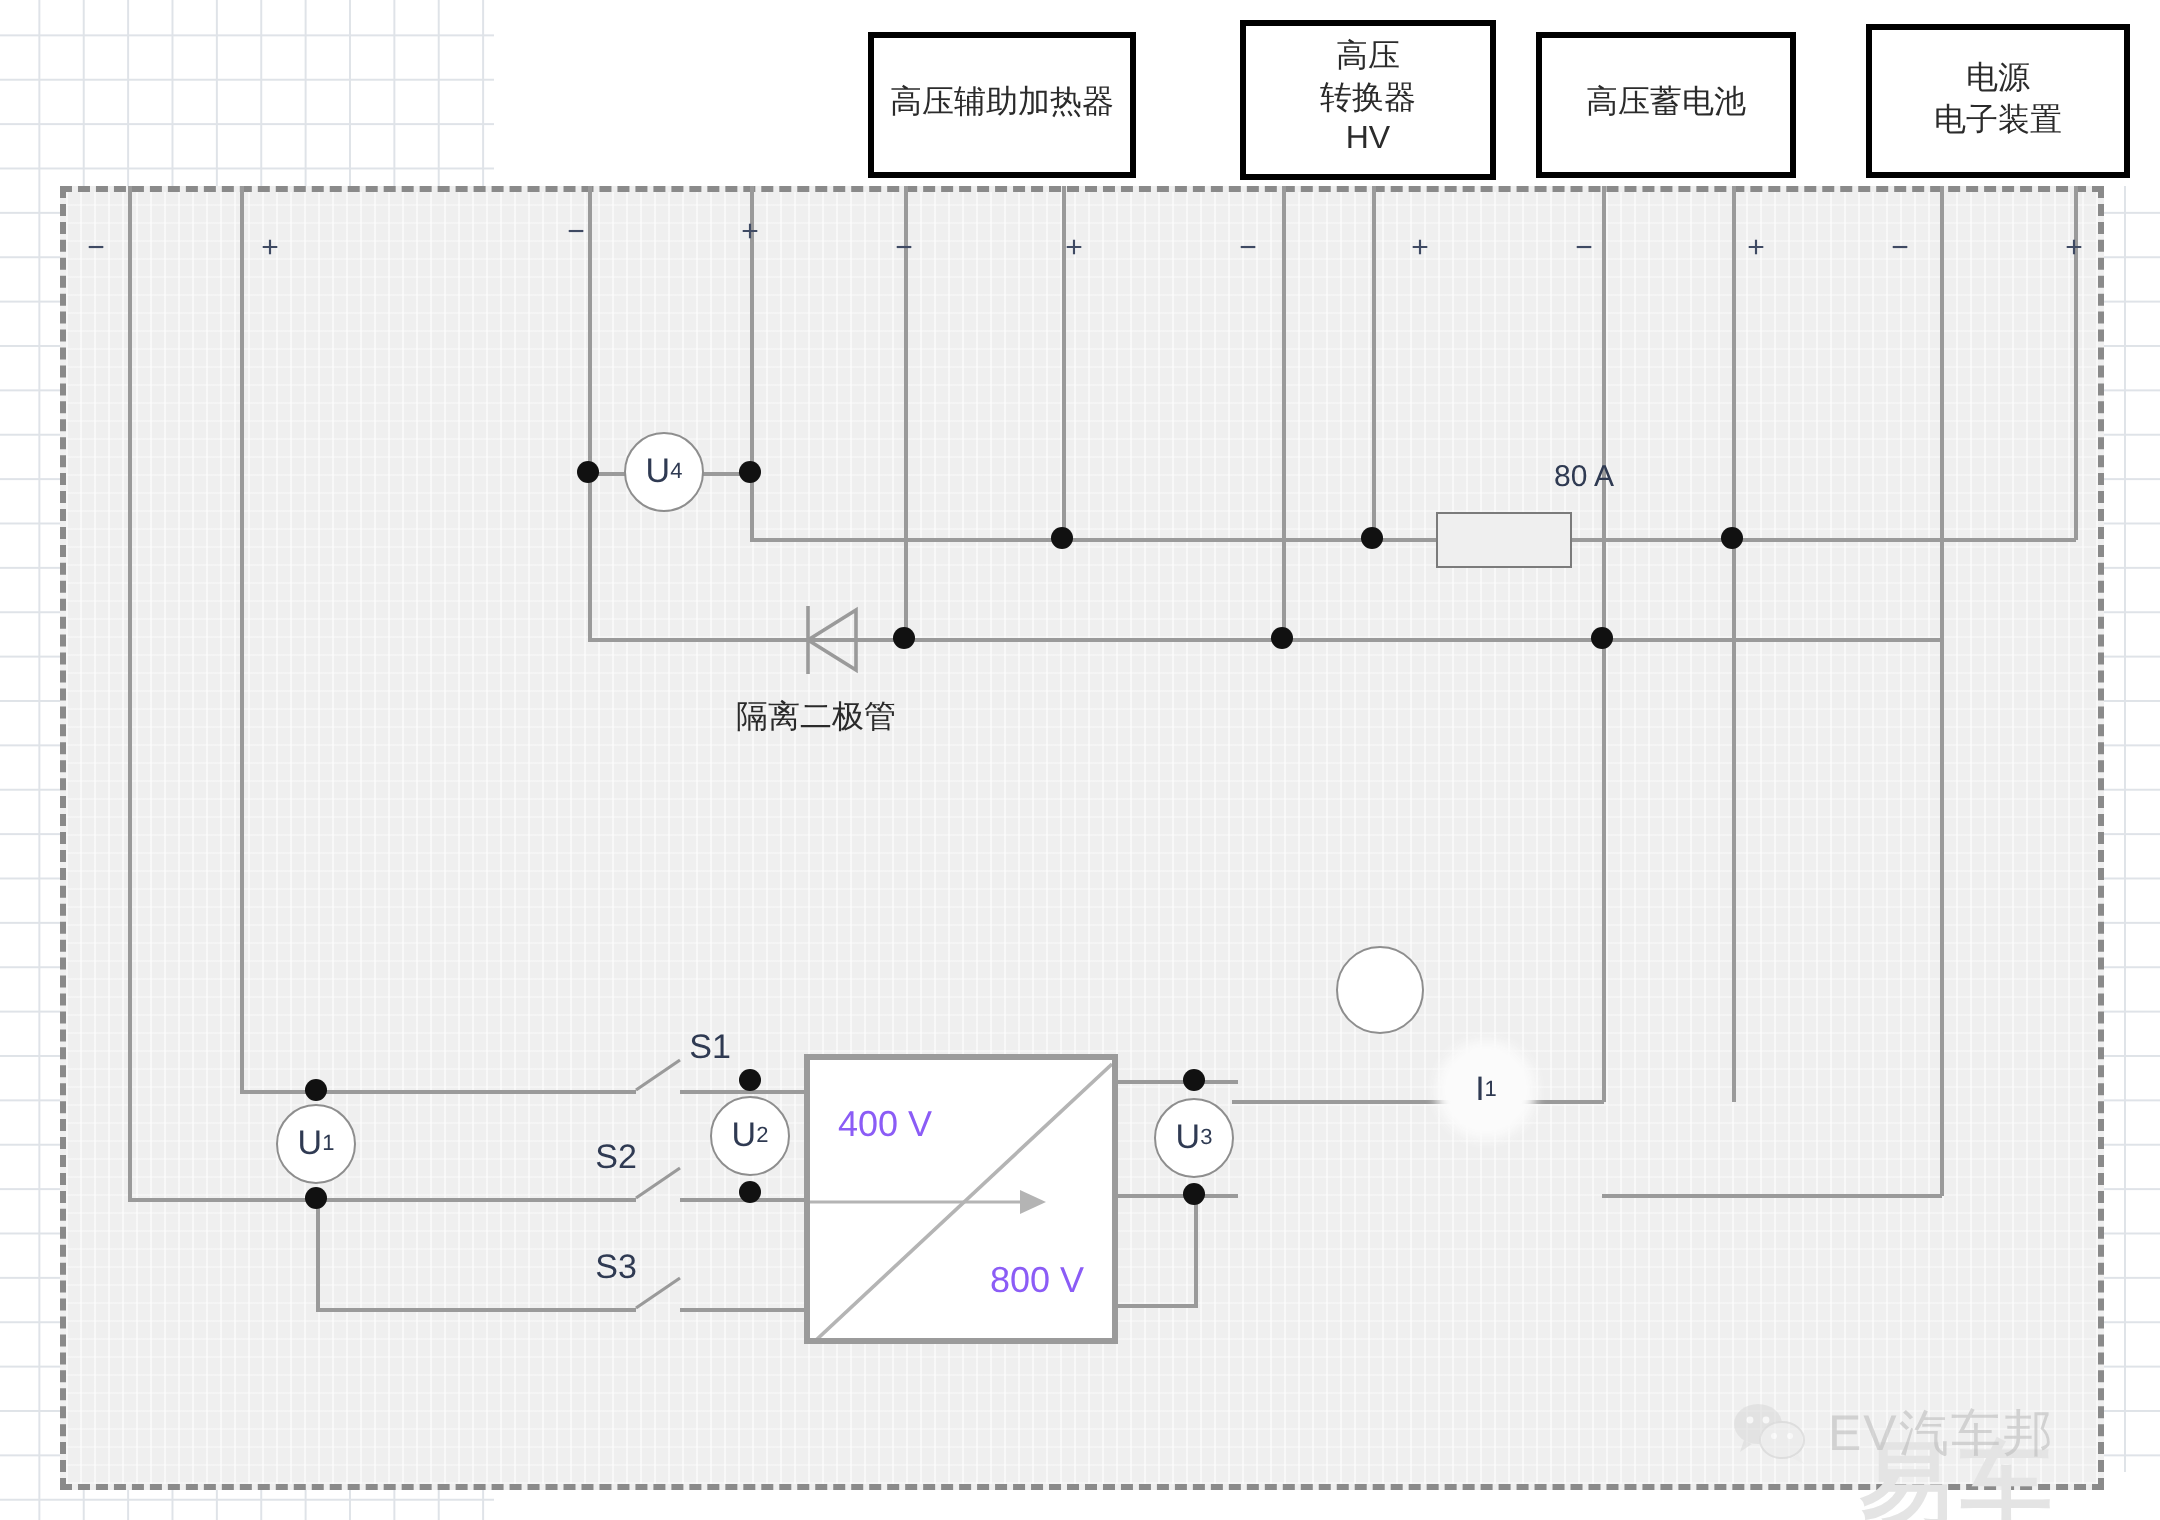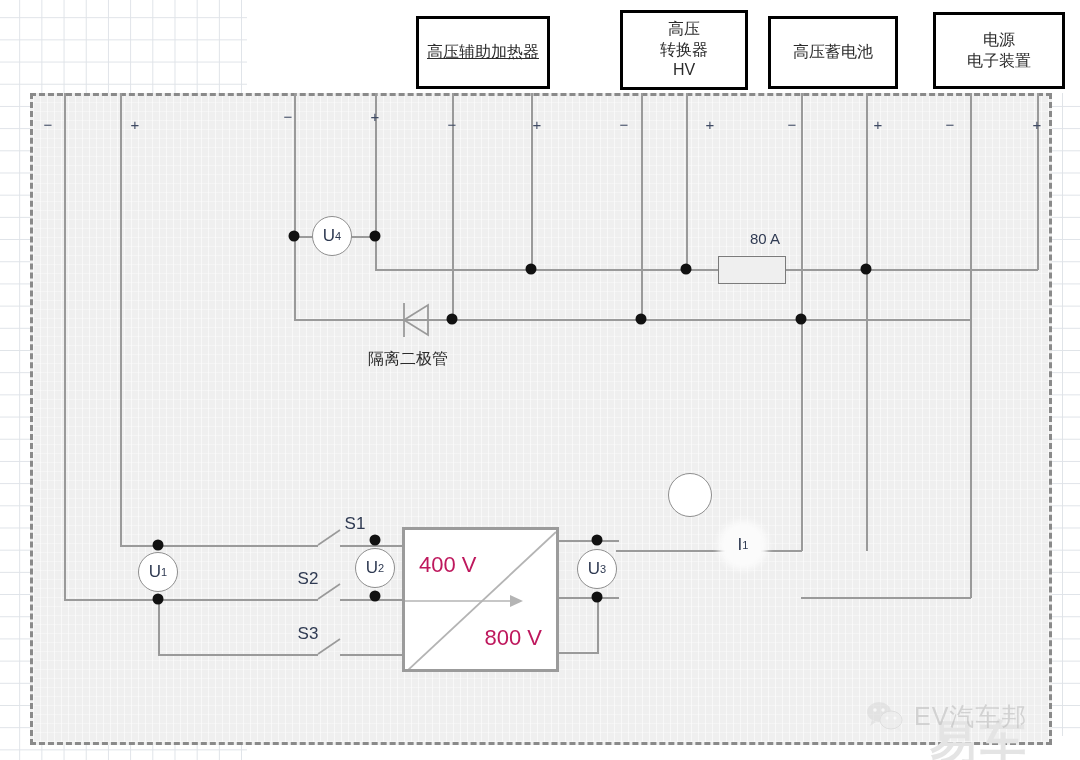--- a/index.html
+++ b/index.html
@@ -90,21 +90,21 @@
   .fuse-label{
     position:absolute;font-size:15px;color:#2f3a52;
     transform:translate(-50%,0);
   }
 
   
   .converter{
     position:absolute;border:3px solid #9b9b9b;background:#ffffff;
     box-sizing:border-box;overflow:hidden;
   }
-  .conv-txt{position:absolute;font-size:22px;color:#be185d;}
+  .conv-txt{position:absolute;font-size:18px;color:#8b5cf6;}
 
   
   .sw-label{
     position:absolute;font-size:17px;color:#2f3a52;
     transform:translate(-50%,-50%);
   }
 
   
   .caption{
     position:absolute;font-size:16px;color:#2b2b2b;
@@ -214,21 +214,21 @@
   <div class="dot" style="left:597px;top:540px;"></div>
   <div class="dot" style="left:597px;top:597px;"></div>
 
   <svg style="position:absolute;left:388px;top:300px;width:44px;height:40px;">
     <polygon points="40,5 40,35 16,20" fill="none" stroke="#9a9a9a" stroke-width="1.8"></polygon>
     <line x1="16" y1="3" x2="16" y2="37" stroke="#9a9a9a" stroke-width="1.8"></line>
   </svg>
   <div class="caption" style="left:408px;top:359px;">隔离二极管</div>
 
   <div class="fuse" style="left:718px;top:256px;width:68px;height:28px;"></div>
-  <div class="fuse-label" style="left:765px;top:230px;">80 A</div>
+  <div class="fuse-label" style="left:792px;top:230px;">80 A</div>
 
   <div class="converter" style="left:402px;top:527px;width:157px;height:145px;">
     <svg style="position:absolute;left:0;top:0;width:100%;height:100%;">
       <line x1="2" y1="141" x2="151" y2="2" stroke="#b4b4b4" stroke-width="1.8"></line>
       <line x1="-32" y1="71" x2="105" y2="71" stroke="#b4b4b4" stroke-width="1.6"></line>
       <polygon points="105,65 105,77 118,71" fill="#b4b4b4"></polygon>
     </svg>
     <div class="conv-txt" style="left:14px;top:22px;">400 V</div>
     <div class="conv-txt" style="right:14px;bottom:18px;">800 V</div>
   </div>
@@ -253,21 +253,21 @@
     <span>U</span>
       <sub>3</sub>
   </div>
   <div class="meter noborder" style="left:743px;top:545px;">
     <span>I</span>
       <sub>1</sub>
   </div>
 
   <div class="meter plain" style="left:690px;top:495px;width:42px;height:42px;"></div>
 
-  <div class="comp-box" style="left:416px;top:16px;width:134px;height:73px;text-decoration:underline;">高压辅助加热器</div>
+  <div class="comp-box" style="left:434px;top:16px;width:134px;height:73px;">高压辅助加热器</div>
   <div class="comp-box" style="left:620px;top:10px;width:128px;height:80px;">高压
 转换器
 HV</div>
   <div class="comp-box" style="left:768px;top:16px;width:130px;height:73px;">高压蓄电池</div>
   <div class="comp-box" style="left:933px;top:12px;width:132px;height:77px;">电源
 电子装置</div>
 
   <div class="pol" style="left:48px;top:124px;">−</div>
   <div class="pol" style="left:135px;top:124px;">+</div>
   <div class="pol" style="left:288px;top:116px;">−</div>

